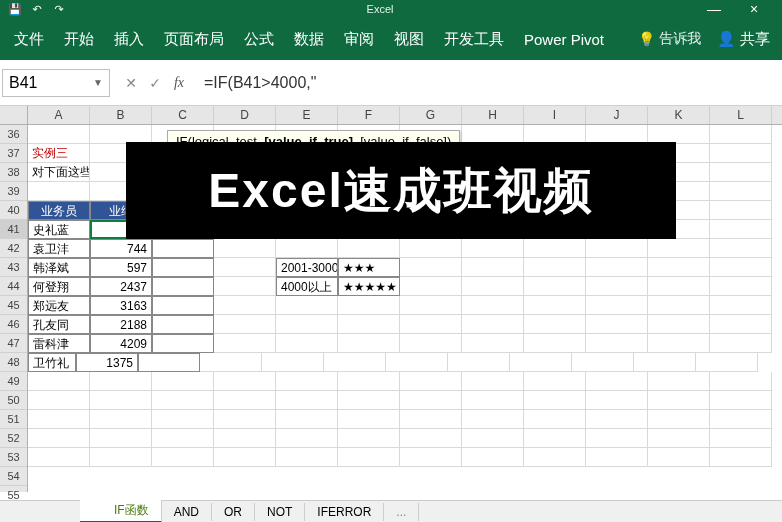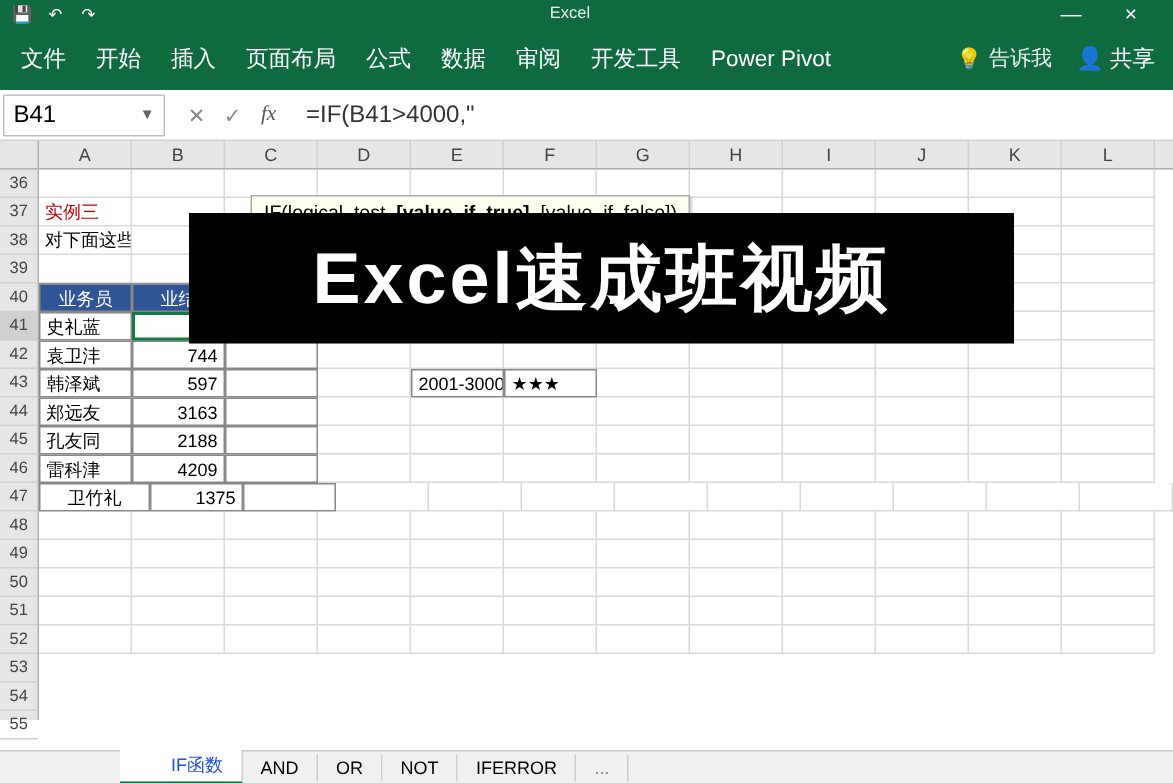--- a/index.html
+++ b/index.html
@@ -10,21 +10,21 @@
   .titlebar .qat-icon { width: 14px; height: 14px; display: flex; align-items: center; justify-content: center; }
   .titlebar .title-center { flex: 1; text-align: center; opacity: 0.9; }
   .titlebar .sysbtn { width: 40px; text-align: center; font-size: 14px; }
   
   .ribbon { background: #0f6b3f; height: 42px; display: flex; align-items: center; color: #fff; padding: 0 4px; }
   .ribbon .tab { padding: 10px 10px; font-size: 15px; cursor: pointer; white-space: nowrap; }
   .ribbon .spacer { flex: 1; }
   .ribbon .tell { display: flex; align-items: center; gap: 4px; font-size: 14px; opacity: 0.9; padding: 0 8px; }
   .ribbon .share { display: flex; align-items: center; gap: 4px; font-size: 15px; padding: 0 8px; }
   
-  .namebox-row { display: flex; align-items: center; height: 34px; border-bottom: 1px solid #d0d0d0; background: #fff; }
+  .namebox-row { display: flex; align-items: center; height: 46px; border-bottom: 1px solid #d0d0d0; background: #fff; }
   .namebox { width: 108px; border: 1px solid #c0c0c0; margin: 2px; padding: 4px 6px; font-size: 16px; background: #fff; display: flex; align-items: center; justify-content: space-between; }
   .namebox .dd { font-size: 10px; color: #666; }
   .fbar-ctrl { display: flex; align-items: center; gap: 2px; padding: 0 8px; }
   .fbar-ctrl .btn { width: 22px; height: 22px; display: flex; align-items: center; justify-content: center; color: #888; font-size: 14px; }
   .fbar-ctrl .btn.cancel { color: #888; }
   .fbar-ctrl .btn.accept { color: #888; }
   .fbar-ctrl .fx { font-style: italic; font-family: serif; color: #555; }
   .formula { flex: 1; padding: 4px 6px; font-size: 16px; color: #333; }
   
   .grid-area { display: flex; height: 386px; position: relative; }
@@ -39,27 +39,27 @@
   .data-row { display: flex; height: 19px; }
   .cell { border-right: 1px solid #d9d9d9; border-bottom: 1px solid #d9d9d9; padding: 0 4px; font-size: 12px; line-height: 18px; overflow: hidden; white-space: nowrap; }
   .cell.b-all { border: 1px solid #888; }
   .cell.hdr { background: #305496; color: #fff; text-align: center; border: 1px solid #888; }
   .cell.red { color: #c00000; }
   .cell.right { text-align: right; }
   
   .tooltip { position: absolute; left: 167px; top: 130px; background: #fffff0; border: 1px solid #aaa; padding: 3px 8px; font-size: 13px; z-index: 40; box-shadow: 1px 1px 2px rgba(0,0,0,0.2); }
   .tooltip b { font-weight: bold; }
   
-  .overlay { position: absolute; left: 126px; top: 142px; width: 550px; height: 87px; background: #000; color: #fff; display: flex; align-items: center; justify-content: center; font-size: 48px; font-weight: bold; z-index: 50; letter-spacing: 2px; }
+  .overlay { position: absolute; left: 126px; top: 142px; width: 550px; height: 97px; background: #000; color: #fff; display: flex; align-items: center; justify-content: center; font-size: 48px; font-weight: bold; z-index: 50; letter-spacing: 2px; }
   .overlay span { text-shadow: -2px -2px 0 #fff, 2px -2px 0 #fff, -2px 2px 0 #fff, 2px 2px 0 #fff; color: #000; }
   .overlay .white { color: #fff; text-shadow: none; }
   
   .sheet-tabs { position: absolute; bottom: 0; left: 0; right: 0; height: 22px; background: #f0f0f0; border-top: 1px solid #ccc; display: flex; align-items: center; padding-left: 80px; }
   .sheet-tab { padding: 2px 12px; font-size: 12px; border-right: 1px solid #ccc; background: #f0f0f0; cursor: pointer; }
-  .sheet-tab.active { background: #fff; border-bottom: 2px solid #0f6b3f; color: #1d4ed8; padding-left: 34px; }
+  .sheet-tab.active { background: #fff; border-bottom: 2px solid #0f6b3f; color: #4d7c0f; padding-left: 34px; }
   .sheet-tab.more { color: #888; }
   
   .selbox { position: absolute; border: 2px solid #107c41; pointer-events: none; z-index: 30; }
 </style>
 </head>
 <body>
 
 <div class="titlebar">
   <div class="qat">
     <span class="qat-icon">💾</span>
@@ -72,20 +72,21 @@
 </div>
 
 <div class="ribbon">
   <div class="tab">文件</div>
   <div class="tab">开始</div>
   <div class="tab">插入</div>
   <div class="tab">页面布局</div>
   <div class="tab">公式</div>
   <div class="tab">数据</div>
   <div class="tab">审阅</div>
+  <div class="tab">视图</div>
   <div class="tab">开发工具</div>
   <div class="tab">Power Pivot</div>
   <div class="spacer"></div>
   <div class="tell">
     <span>💡</span>
     <span>告诉我</span>
   </div>
   <div class="share">
     <span>👤</span>
     <span>共享</span>
@@ -253,20 +254,34 @@
           <div class="cell b-all" style="width: 62px;">2001-3000</div>
           <div class="cell b-all" style="width: 62px;">★★★</div>
           <div class="cell" style="width: 62px;"></div>
           <div class="cell" style="width: 62px;"></div>
           <div class="cell" style="width: 62px;"></div>
           <div class="cell" style="width: 62px;"></div>
           <div class="cell" style="width: 62px;"></div>
           <div class="cell" style="width: 62px;"></div>
         </div>
         <div class="data-row">
+          <div class="cell b-all" style="width: 62px;">何登翔</div>
+          <div class="cell b-all right" style="width: 62px;">2437</div>
+          <div class="cell b-all" style="width: 62px;"></div>
+          <div class="cell" style="width: 62px;"></div>
+          <div class="cell b-all" style="width: 62px;">4000以上</div>
+          <div class="cell b-all" style="width: 62px;">★★★★★</div>
+          <div class="cell" style="width: 62px;"></div>
+          <div class="cell" style="width: 62px;"></div>
+          <div class="cell" style="width: 62px;"></div>
+          <div class="cell" style="width: 62px;"></div>
+          <div class="cell" style="width: 62px;"></div>
+          <div class="cell" style="width: 62px;"></div>
+        </div>
+        <div class="data-row">
           <div class="cell b-all" style="width: 62px;">郑远友</div>
           <div class="cell b-all right" style="width: 62px;">3163</div>
           <div class="cell b-all" style="width: 62px;"></div>
           <div class="cell" style="width: 62px;"></div>
           <div class="cell" style="width: 62px;"></div>
           <div class="cell" style="width: 62px;"></div>
           <div class="cell" style="width: 62px;"></div>
           <div class="cell" style="width: 62px;"></div>
           <div class="cell" style="width: 62px;"></div>
           <div class="cell" style="width: 62px;"></div>
@@ -295,21 +310,21 @@
           <div class="cell" style="width: 62px;"></div>
           <div class="cell" style="width: 62px;"></div>
           <div class="cell" style="width: 62px;"></div>
           <div class="cell" style="width: 62px;"></div>
           <div class="cell" style="width: 62px;"></div>
           <div class="cell" style="width: 62px;"></div>
           <div class="cell" style="width: 62px;"></div>
           <div class="cell" style="width: 62px;"></div>
         </div>
         <div class="data-row">
-          <div class="cell b-all" style="width: 74px; text-align: center;">卫竹礼</div>
+          <div class="cell b-all" style="width: 48px;">卫竹礼</div>
           <div class="cell b-all right" style="width: 62px;">1375</div>
           <div class="cell b-all" style="width: 62px;"></div>
           <div class="cell" style="width: 62px;"></div>
           <div class="cell" style="width: 62px;"></div>
           <div class="cell" style="width: 62px;"></div>
           <div class="cell" style="width: 62px;"></div>
           <div class="cell" style="width: 62px;"></div>
           <div class="cell" style="width: 62px;"></div>
           <div class="cell" style="width: 62px;"></div>
           <div class="cell" style="width: 62px;"></div>

